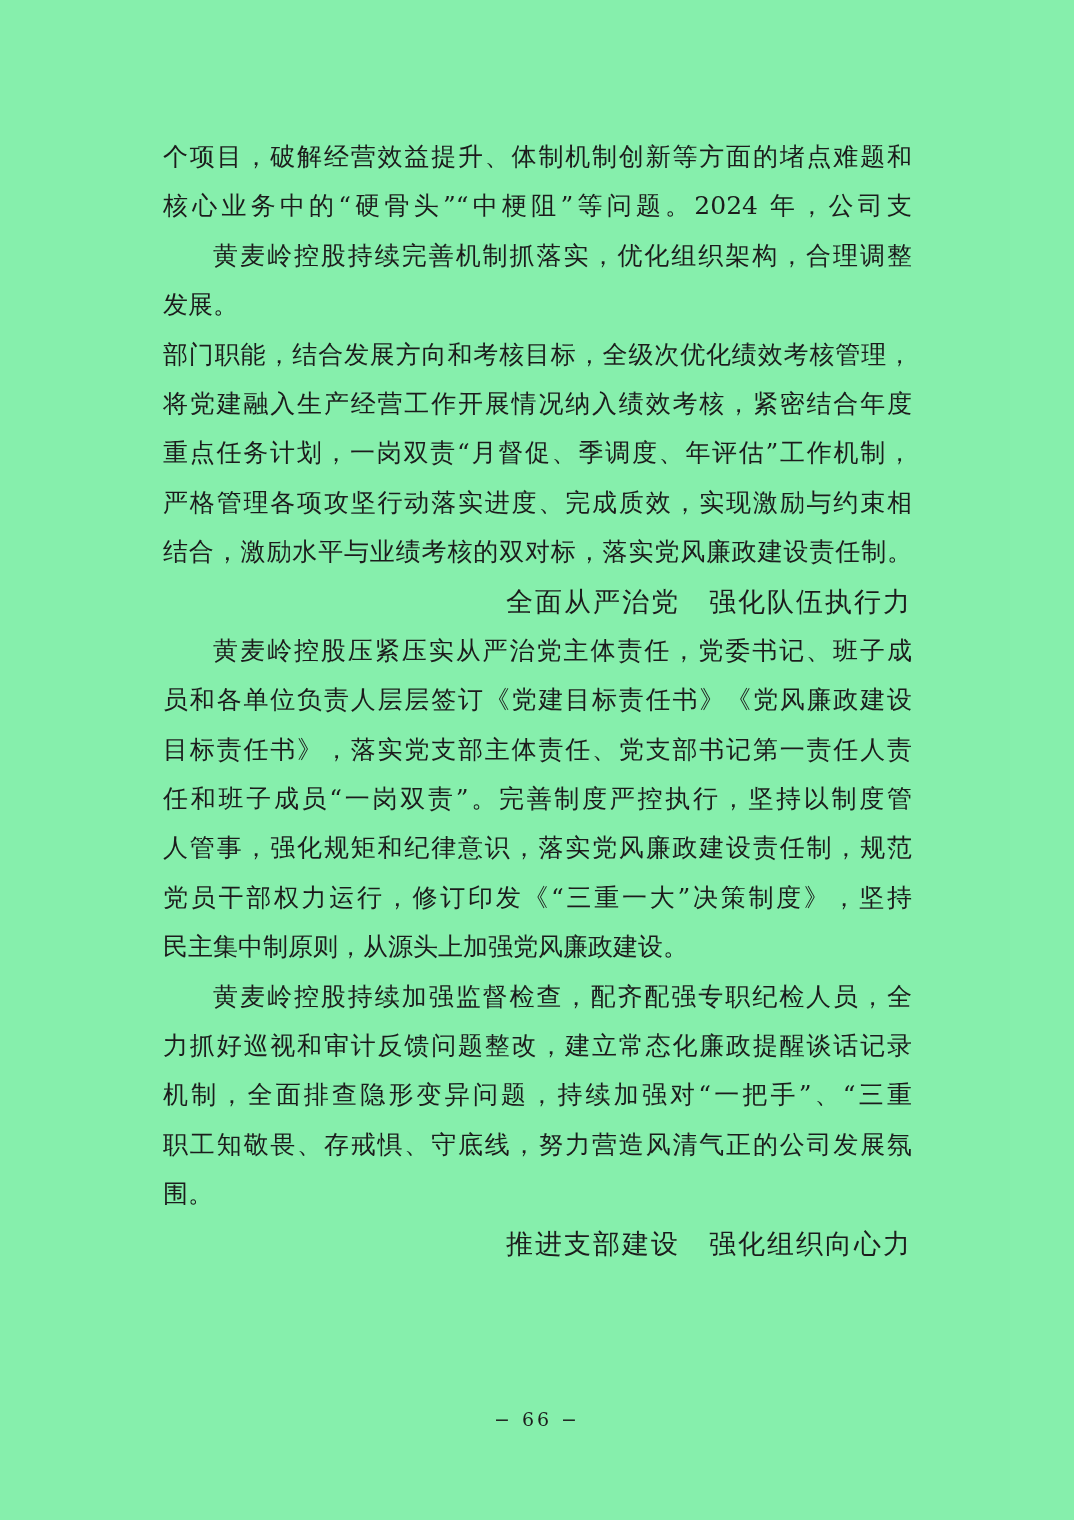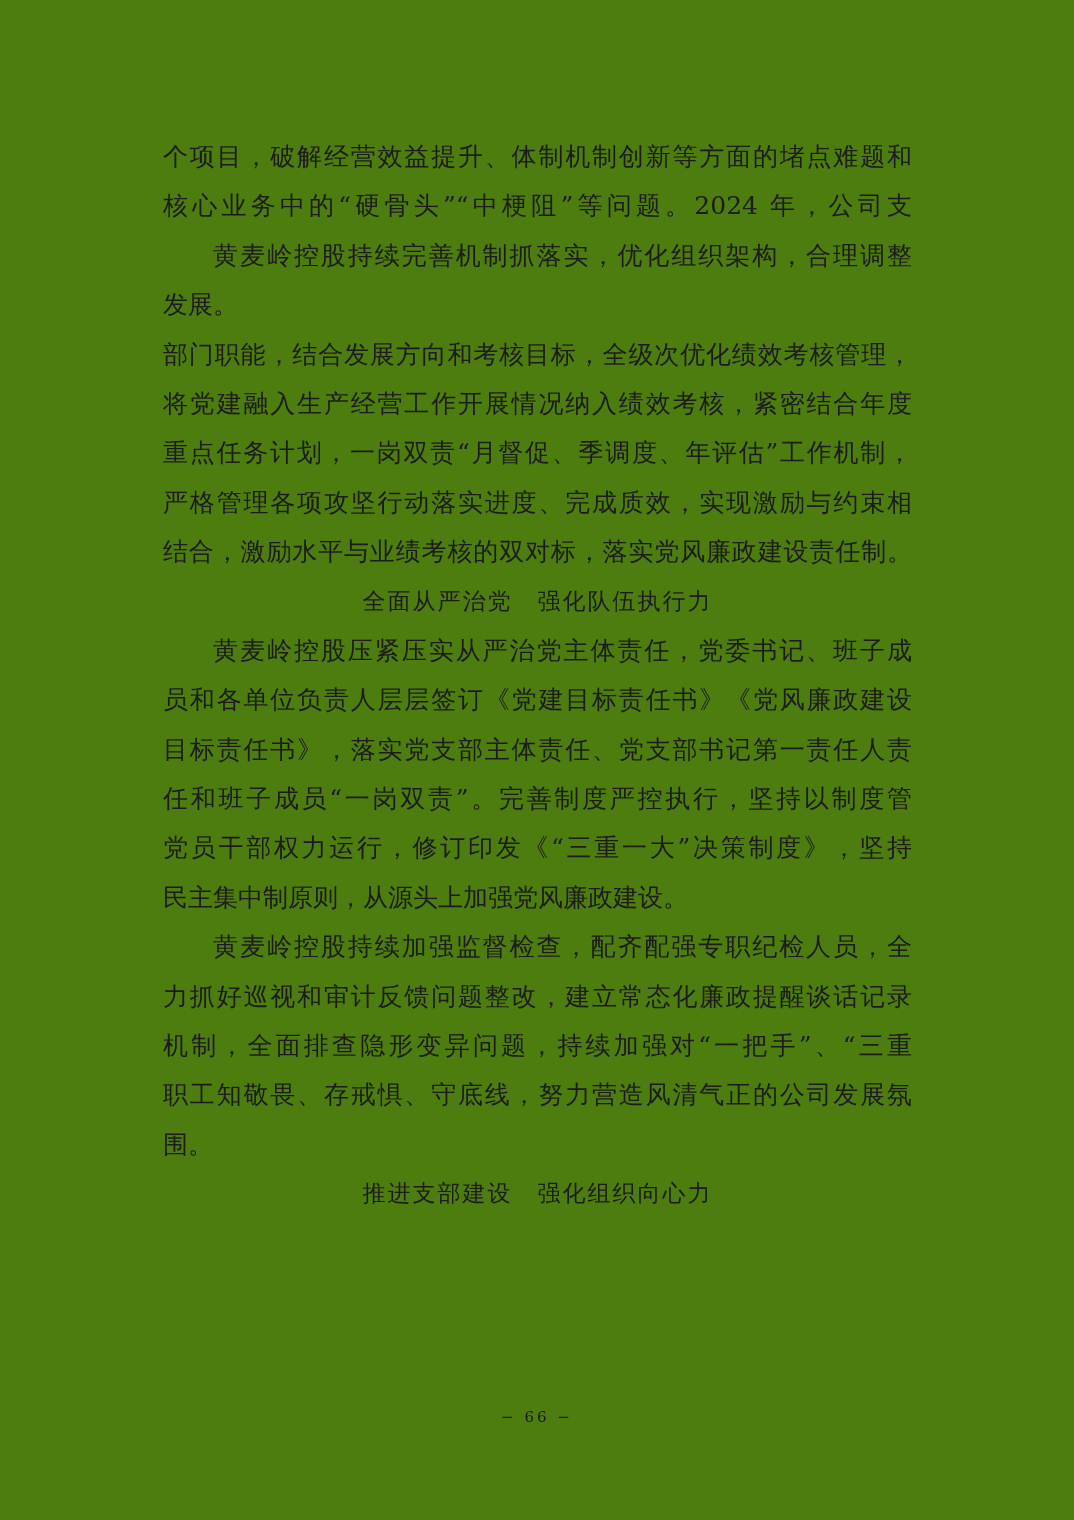--- a/index.html
+++ b/index.html
@@ -5,21 +5,21 @@
   html, body {
     margin: 0;
     padding: 0;
     background: #e8e8e8;
   }
   .page {
     position: relative;
     width: 1074px;
     height: 1520px;
     margin: 0 auto;
-    background: #4d7c0f;
+    background: #86efac;
     overflow: hidden;
     font-family: "DejaVu Serif", "Liberation Serif", serif;
     color: #1c1c1c;
   }
   .content {
     position: absolute;
     left: 163px;
     top: 132px;
     width: 749px;
   }
@@ -33,35 +33,35 @@
     white-space: nowrap;
     overflow: visible;
   }
   .line.lastline {
     text-align-last: left;
   }
   .line.indent {
     padding-left: 50px;
   }
   .heading {
-    font-size: 23px;
+    font-size: 27px;
     line-height: 49.4px;
     height: 49.4px;
-    text-align: center;
+    text-align: right;
     letter-spacing: 2px;
     font-weight: 500;
     font-style: normal;
   }
   .page-number {
     position: absolute;
     top: 1408px;
     left: 0;
     width: 100%;
     text-align: center;
-    font-size: 15px;
+    font-size: 19px;
     letter-spacing: 3px;
     color: #1c1c1c;
   }
 </style>
 </head>
 <body>
 
 <div class="page">
   <div class="content" id="doc-blocks">
       <div class="line">个项目，破解经营效益提升、体制机制创新等方面的堵点难题和</div>
@@ -71,20 +71,21 @@
       <div class="line">部门职能，结合发展方向和考核目标，全级次优化绩效考核管理，</div>
       <div class="line">将党建融入生产经营工作开展情况纳入绩效考核，紧密结合年度</div>
       <div class="line">重点任务计划，一岗双责“月督促、季调度、年评估”工作机制，</div>
       <div class="line">严格管理各项攻坚行动落实进度、完成质效，实现激励与约束相</div>
       <div class="line">结合，激励水平与业绩考核的双对标，落实党风廉政建设责任制。</div>
       <div class="heading">全面从严治党　强化队伍执行力</div>
       <div class="line indent">黄麦岭控股压紧压实从严治党主体责任，党委书记、班子成</div>
       <div class="line">员和各单位负责人层层签订《党建目标责任书》《党风廉政建设</div>
       <div class="line">目标责任书》，落实党支部主体责任、党支部书记第一责任人责</div>
       <div class="line">任和班子成员“一岗双责”。完善制度严控执行，坚持以制度管</div>
+      <div class="line">人管事，强化规矩和纪律意识，落实党风廉政建设责任制，规范</div>
       <div class="line">党员干部权力运行，修订印发《“三重一大”决策制度》，坚持</div>
       <div class="line lastline">民主集中制原则，从源头上加强党风廉政建设。</div>
       <div class="line indent">黄麦岭控股持续加强监督检查，配齐配强专职纪检人员，全</div>
       <div class="line">力抓好巡视和审计反馈问题整改，建立常态化廉政提醒谈话记录</div>
       <div class="line">机制，全面排查隐形变异问题，持续加强对“一把手”、“三重</div>
       <div class="line">职工知敬畏、存戒惧、守底线，努力营造风清气正的公司发展氛</div>
       <div class="line lastline">围。</div>
       <div class="heading">推进支部建设　强化组织向心力</div>
     </div>
   <div class="page-number">− 66 −</div>

